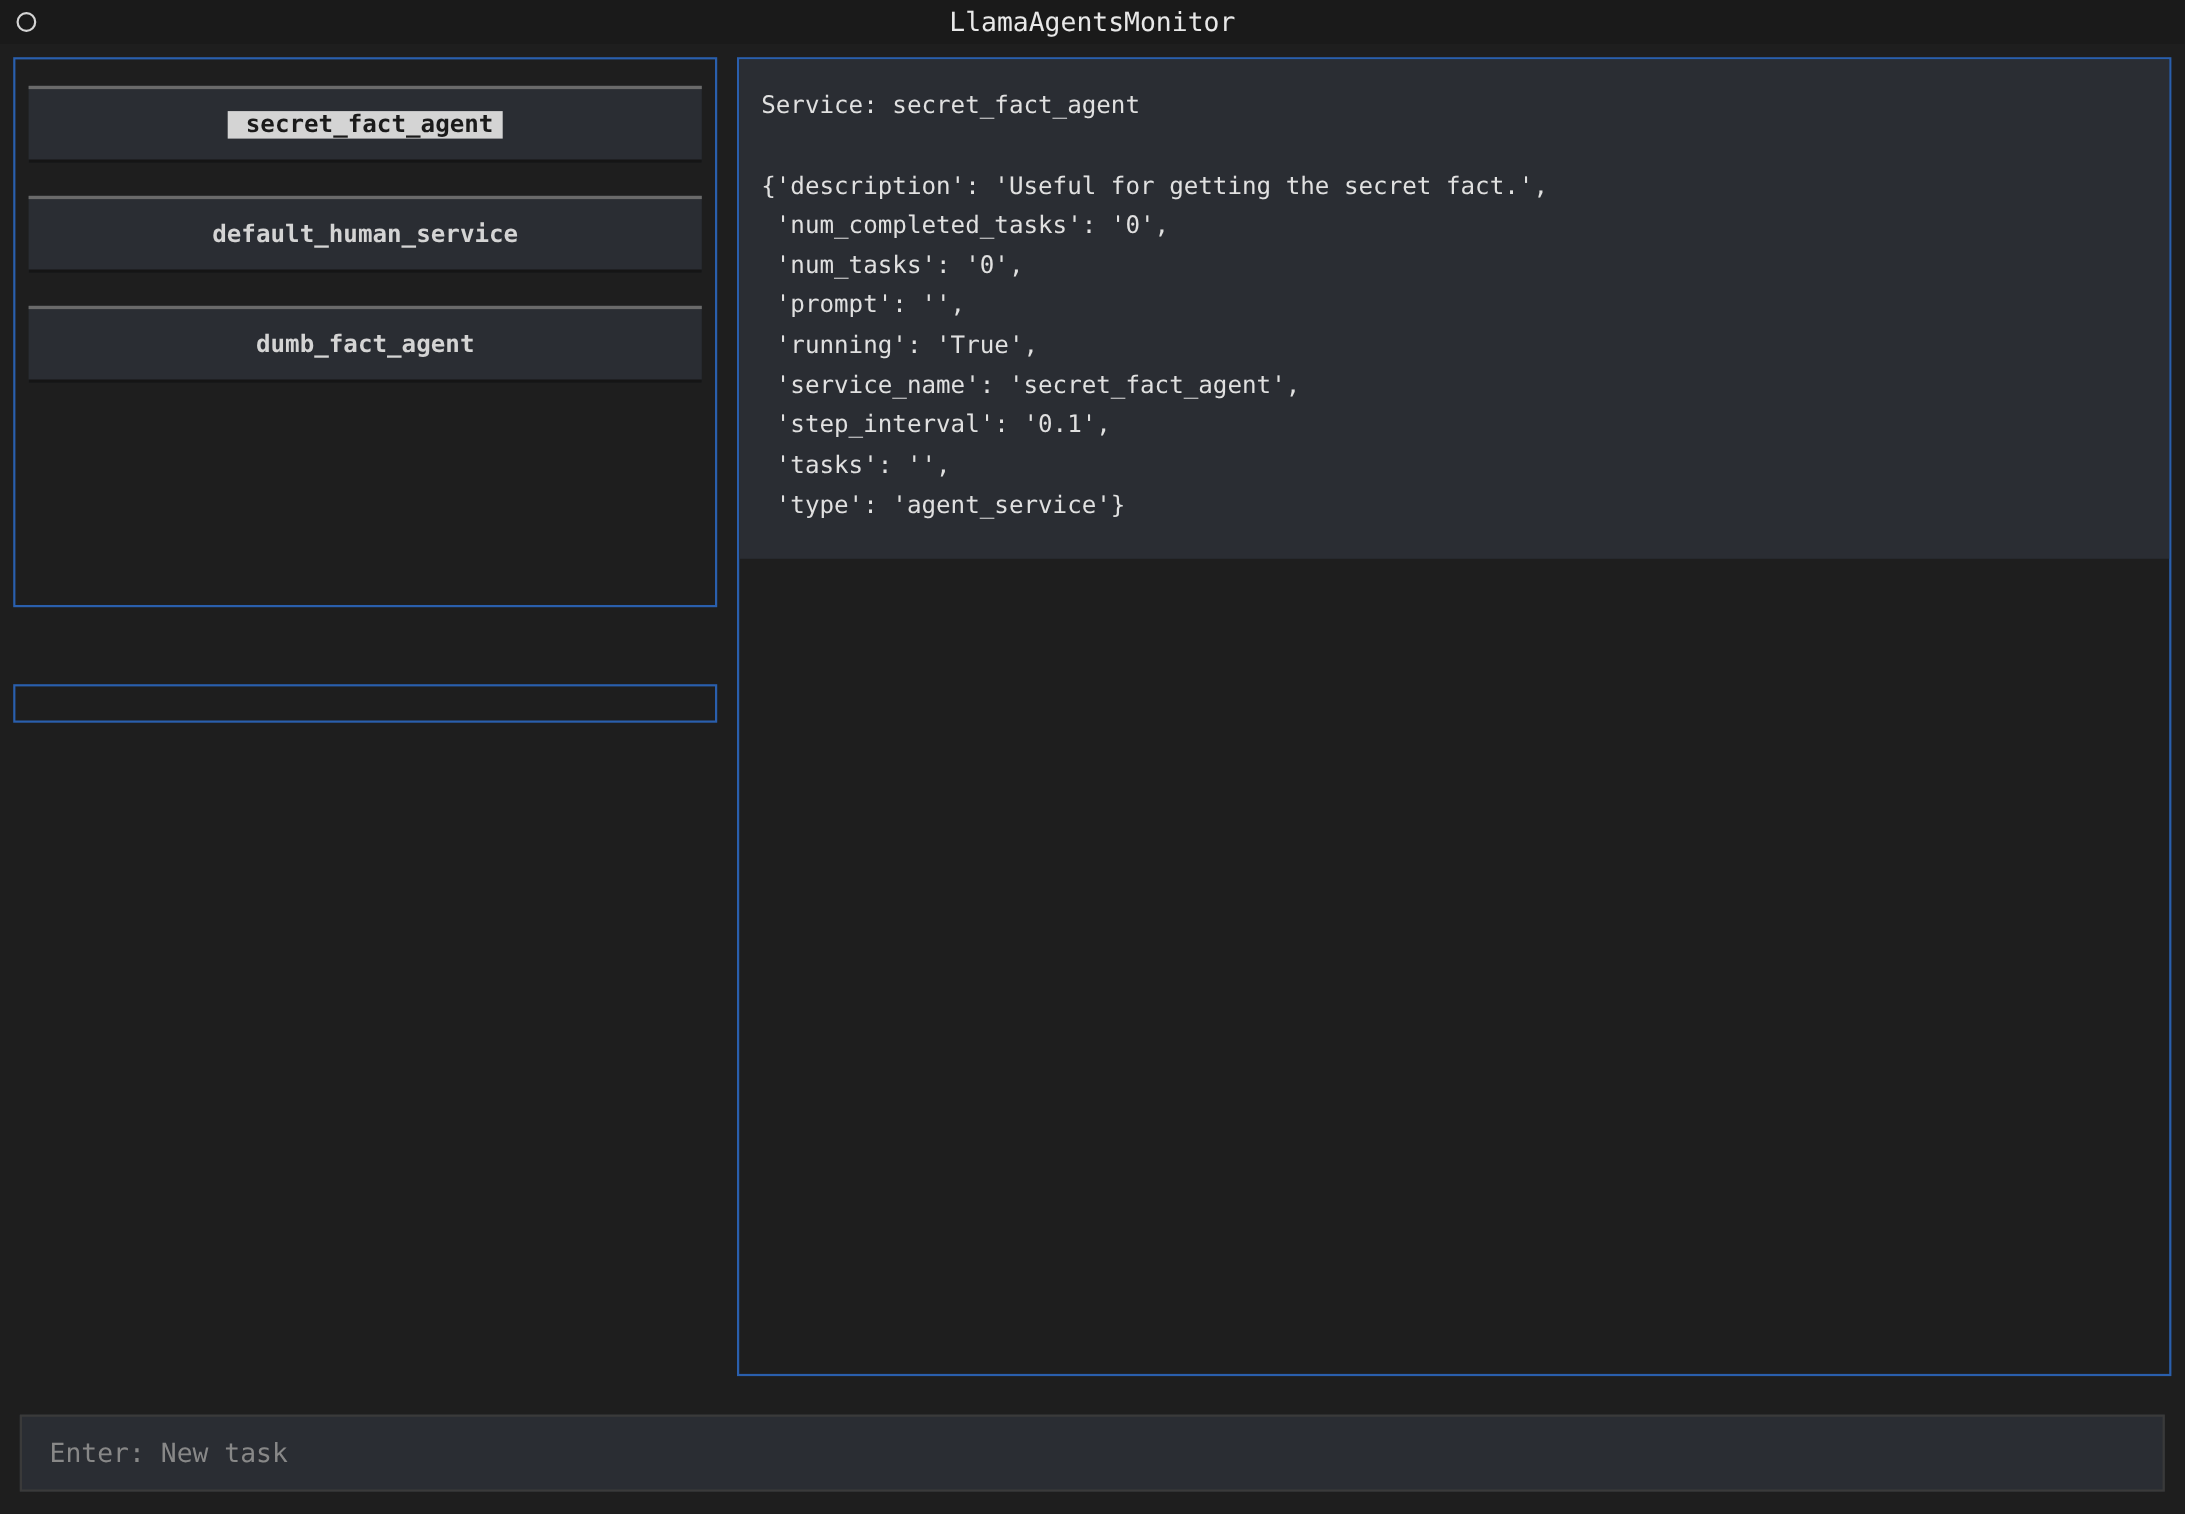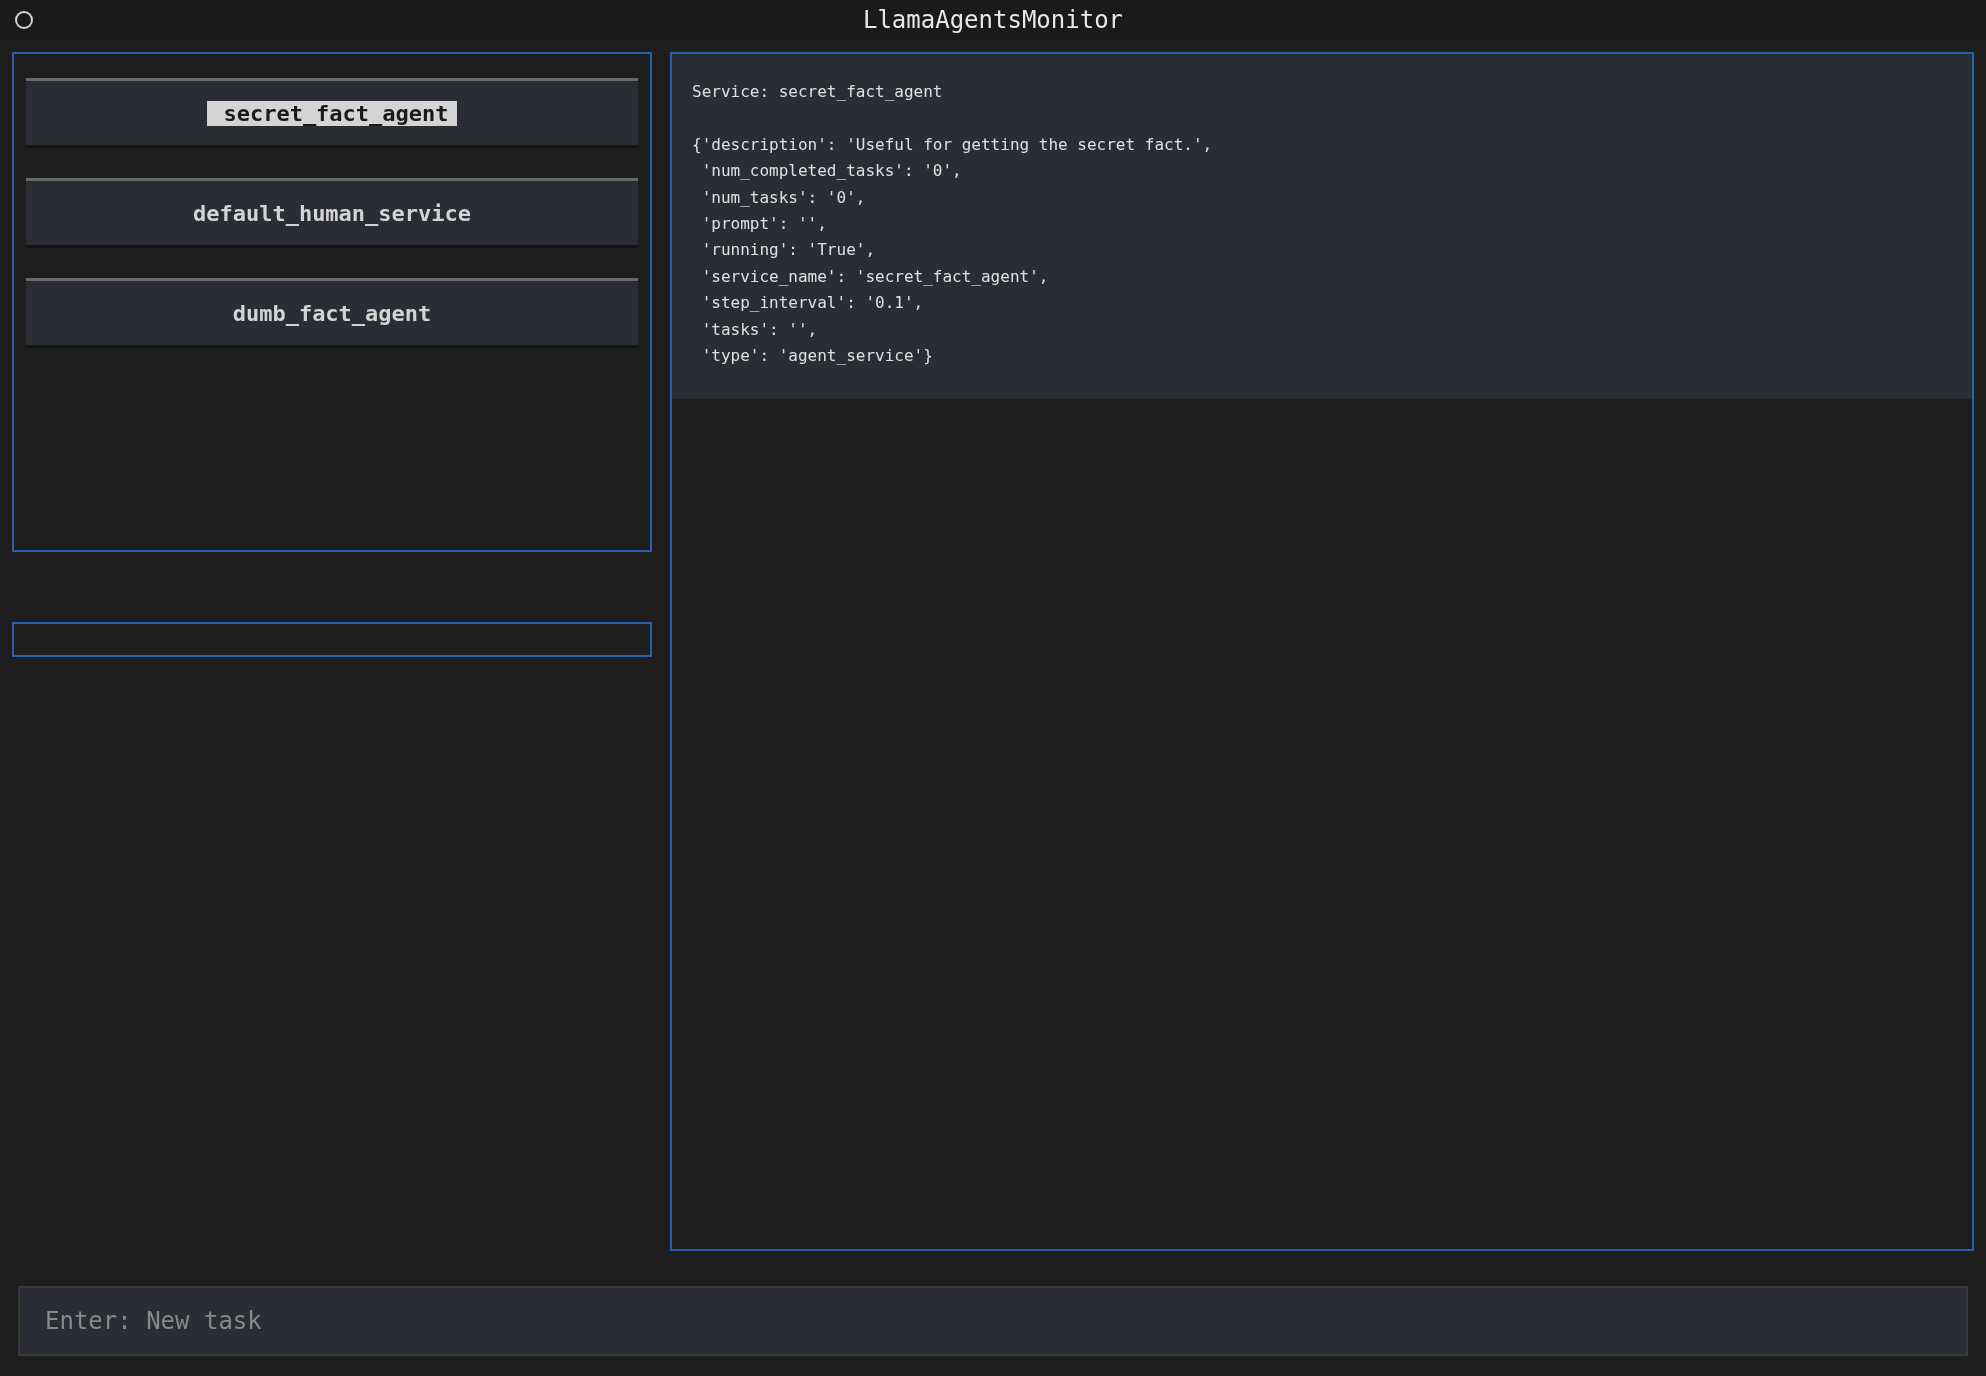--- a/index.html
+++ b/index.html
@@ -85,21 +85,21 @@
       border: 2px solid #2a5fad;
       padding: 0;
       display: flex;
       flex-direction: column;
     }
     .detail-content {
       background-color: #2a2d33;
       padding: 25px 20px 30px 20px;
       white-space: pre;
       line-height: 1.65;
-      font-size: 16px;
+      font-size: 22px;
       color: #e0e0e0;
     }
     .input-area {
       padding: 35px 18px 20px 18px;
     }
     .input-box {
       background-color: #2a2d33;
       border: 2px solid #3a3a3a;
       height: 70px;
       display: flex;

